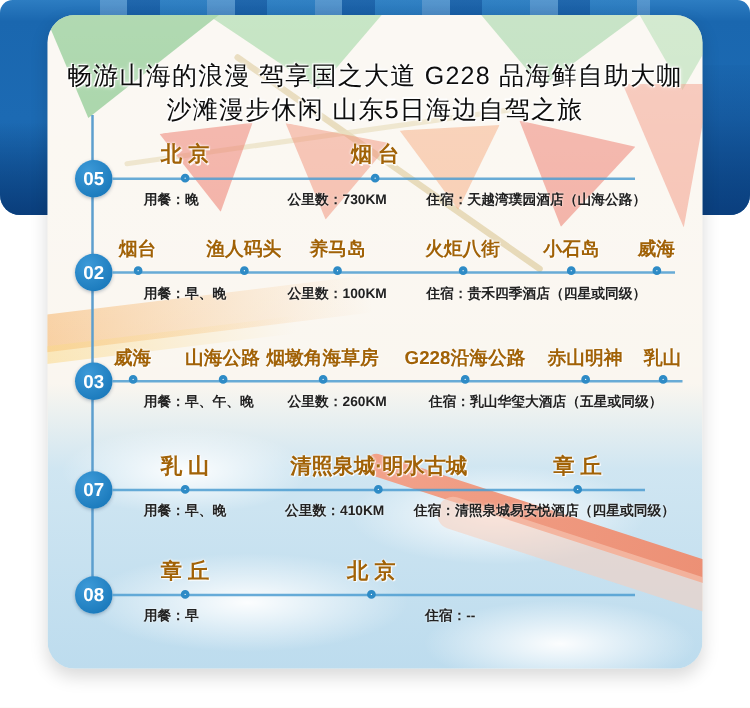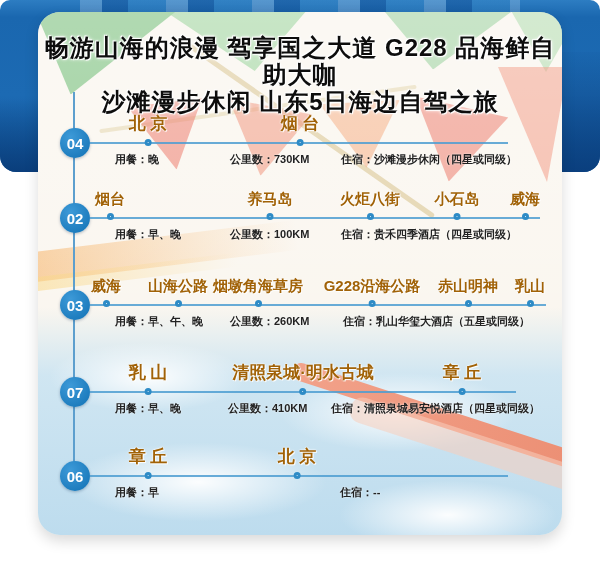--- a/index.html
+++ b/index.html
@@ -56,22 +56,22 @@
   .c3 { left:30px; top:430px; width:260px; height:80px; }
   .c4 { left:300px; top:468px; width:220px; height:70px; }
   .road { left:240px; top:441px; width:300px; height:18px; border-radius:9px;
           background:linear-gradient(90deg,#f2a28a,#ec8f74);
           transform:rotate(18deg); transform-origin:right center; }
   .sand { left:300px; top:462px; width:260px; height:26px; border-radius:12px;
           background:rgba(247,205,188,.55); transform:rotate(18deg); transform-origin:right center; }
   .veil { inset:0; background:linear-gradient(180deg, rgba(255,255,255,.28), rgba(255,255,255,.15) 40%, rgba(255,255,255,0) 62%); }
 
   
-  .title { position:absolute; top:22px; left:0; right:0; text-align:center; z-index:3;
-           font-weight:700; font-size:24px; line-height:27px; color:#0d0d0d; letter-spacing:1px;
+  .title { position:absolute; top:36px; left:0; right:0; text-align:center; z-index:3;
+           font-weight:400; font-size:20px; line-height:27px; color:#0d0d0d; letter-spacing:1px;
            text-shadow:0 0 3px #fff, 0 0 4px #fff, 1px 1px 0 #fff, -1px -1px 0 #fff; }
   .vline { position:absolute; left:35px; top:80px; width:2px; height:388px; background:#5d9fce; z-index:1; }
   .day { position:absolute; inset:0; z-index:2; }
   .badge { position:absolute; left:22px; width:30px; height:30px; border-radius:50%;
            background:radial-gradient(circle at 35% 30%, #3d9ad8, #1171b4);
            color:#fff; font-weight:bold; font-size:15px; display:flex; align-items:center; justify-content:center;
            box-shadow:0 1px 3px rgba(0,40,80,.3); }
   .hline { position:absolute; height:2px; background:rgba(78,158,209,.85); left:52px; }
   .stop { position:absolute; transform:translateX(-50%); display:flex; flex-direction:column;
           align-items:center; gap:4px; }
@@ -120,44 +120,48 @@
     </div>
 
     <div class="title">
       <div>畅游山海的浪漫 驾享国之大道 G228 品海鲜自助大咖</div>
       <div>沙滩漫步休闲 山东5日海边自驾之旅</div>
     </div>
 
     <div class="vline"></div>
 
     <div class="day">
-      <div class="badge" style="top:116px">04</div>
+      <div class="badge" style="top:116px">05</div>
       <div class="hline" style="top:130px;width:418px"></div>
       <div class="stop" style="left:110px;top:100px">
         <span class="city">北 京</span>
         <span class="dot"></span>
       </div>
       <div class="stop" style="left:262px;top:100px">
         <span class="city">烟 台</span>
         <span class="dot"></span>
       </div>
       <div class="details" style="top:140px">
         <span class="d-item" style="left:77px"><span>用餐：</span><span>晚</span></span>
         <span class="d-item" style="left:192px"><span>公里数：</span><span>730KM</span></span>
-        <span class="d-item" style="left:303px"><span>住宿：</span><span>沙滩漫步休闲（四星或同级）</span></span>
+        <span class="d-item" style="left:303px"><span>住宿：</span><span>天越湾璞园酒店（山海公路）</span></span>
       </div>
     </div>
 
     <div class="day small">
       <div class="badge" style="top:191px">02</div>
       <div class="hline" style="top:205px;width:450px"></div>
       <div class="stop" style="left:72px;top:178px">
         <span class="city">烟台</span>
         <span class="dot"></span>
       </div>
+      <div class="stop" style="left:157px;top:178px">
+        <span class="city">渔人码头</span>
+        <span class="dot"></span>
+      </div>
       <div class="stop" style="left:232px;top:178px">
         <span class="city">养马岛</span>
         <span class="dot"></span>
       </div>
       <div class="stop" style="left:332px;top:178px">
         <span class="city">火炬八街</span>
         <span class="dot"></span>
       </div>
       <div class="stop" style="left:419px;top:178px">
         <span class="city">小石岛</span>
@@ -224,21 +228,21 @@
         <span class="dot"></span>
       </div>
       <div class="details" style="top:389px">
         <span class="d-item" style="left:77px"><span>用餐：</span><span>早、晚</span></span>
         <span class="d-item" style="left:190px"><span>公里数：</span><span>410KM</span></span>
         <span class="d-item" style="left:293px"><span>住宿：</span><span>清照泉城易安悦酒店（四星或同级）</span></span>
       </div>
     </div>
 
     <div class="day">
-      <div class="badge" style="top:449px">06</div>
+      <div class="badge" style="top:449px">08</div>
       <div class="hline" style="top:463px;width:418px"></div>
       <div class="stop" style="left:110px;top:433px">
         <span class="city">章 丘</span>
         <span class="dot"></span>
       </div>
       <div class="stop" style="left:259px;top:433px">
         <span class="city">北 京</span>
         <span class="dot"></span>
       </div>
       <div class="details" style="top:473px">

